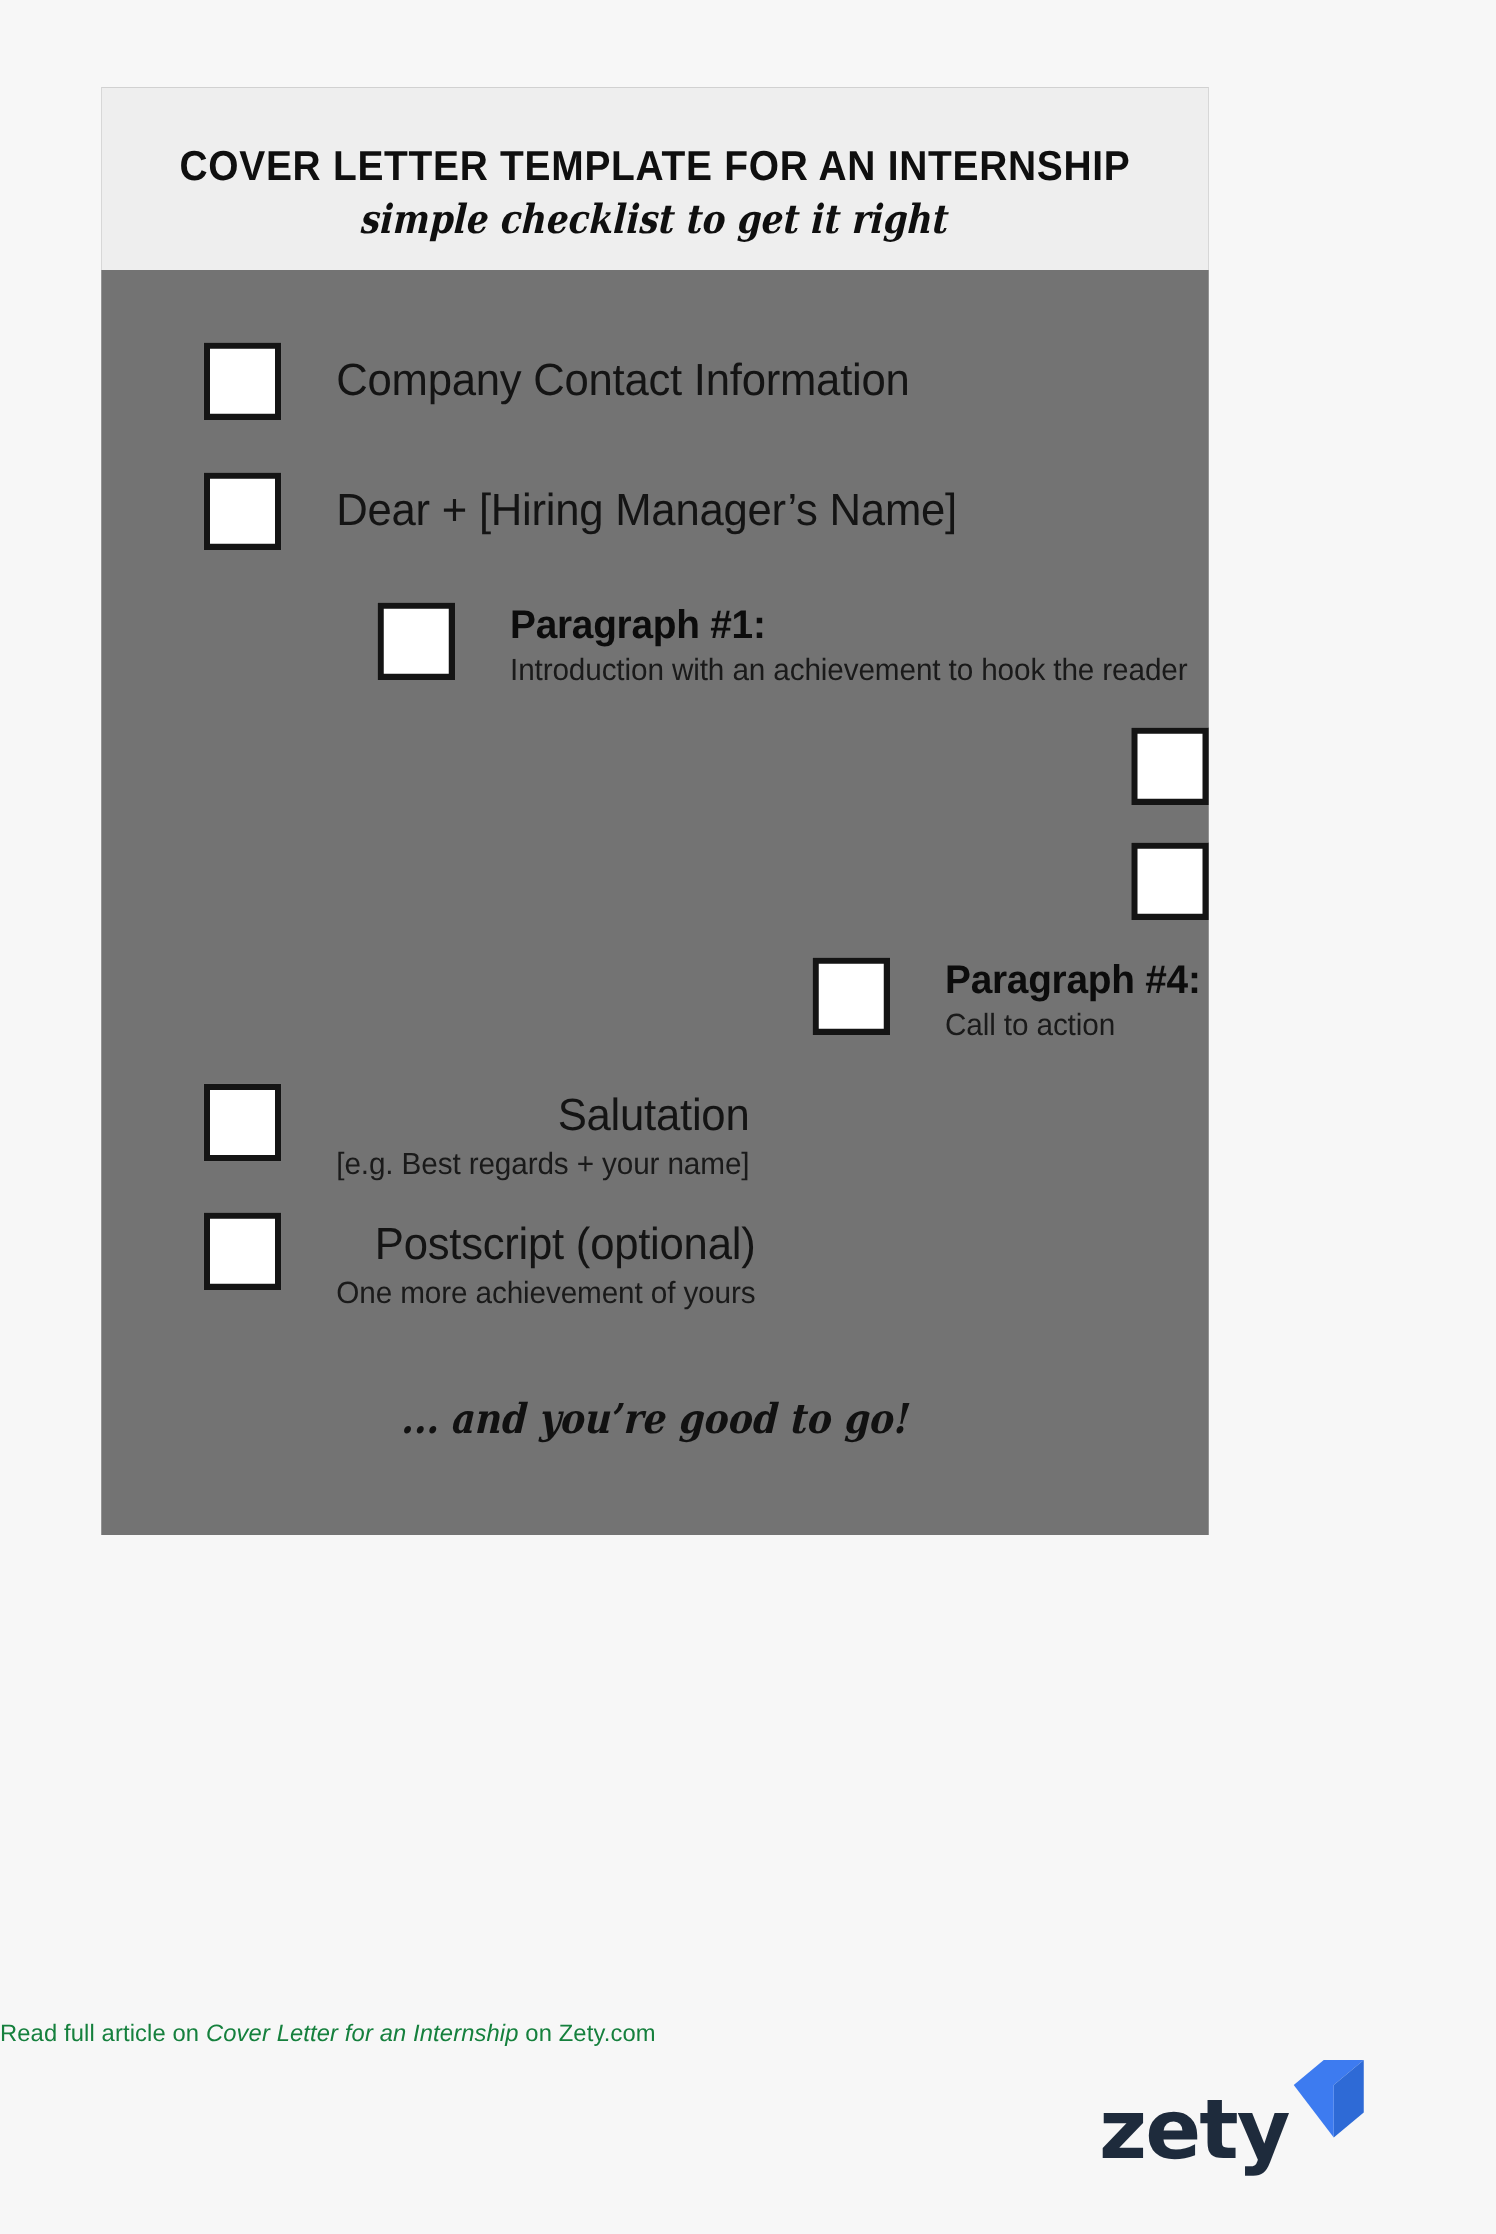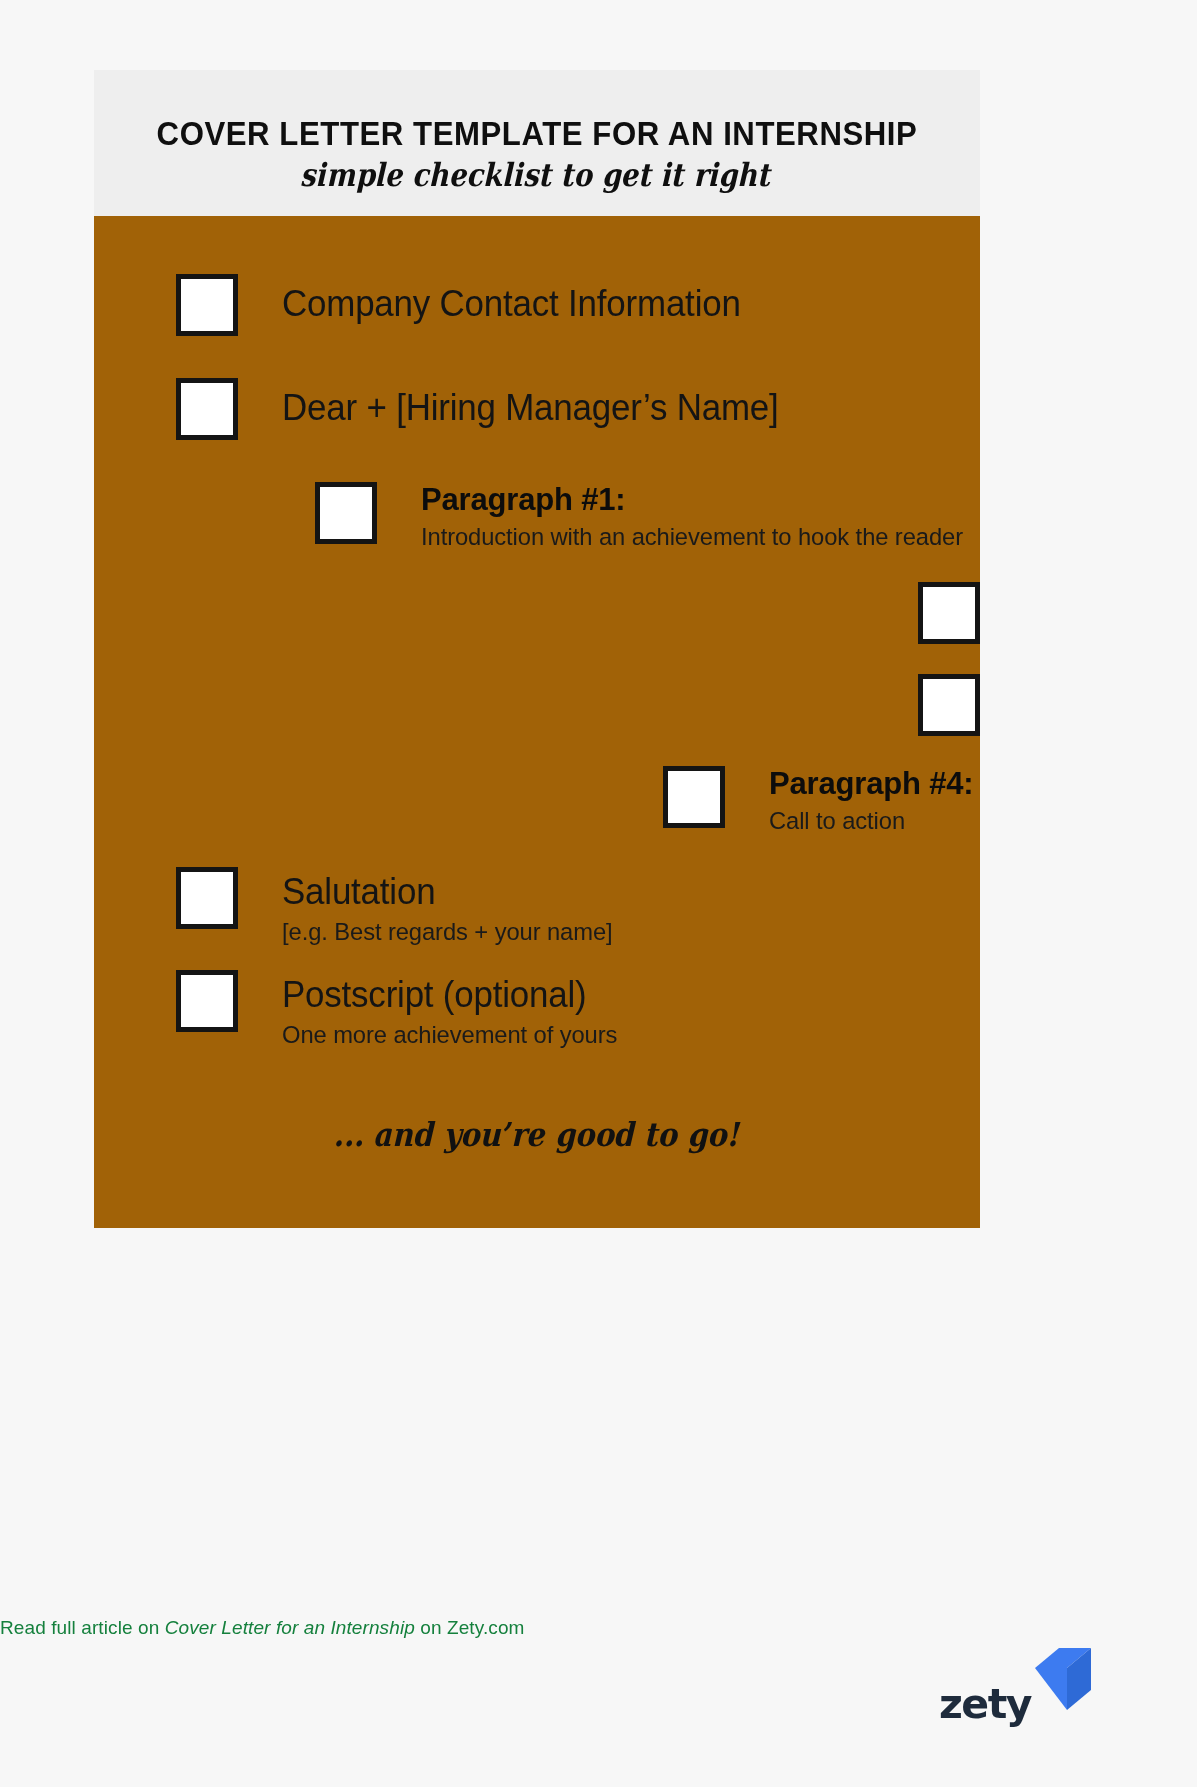--- a/index.html
+++ b/index.html
@@ -12,24 +12,24 @@
     height: 1787px;
     background: #f7f7f7;
     font-family: "Liberation Sans", sans-serif;
     overflow: hidden;
     position: relative;
   }
 
   
   .card {
     position: absolute;
-    left: 94px;
+    left: 81px;
     top: 70px;
     width: 886px;
-    background: #a16207;
+    background: #737373;
   }
 
   
   .header-band {
     background: #eeeeee;
     height: 146px;
     padding-top: 0;
     text-align: center;
     position: relative;
   }
@@ -117,21 +117,21 @@
     transform-origin: left center;
     white-space: nowrap;
   }
 
   
   .row.single { margin-bottom: 42px; }
   .row.single .row-text { padding-top: 9px; }
   .row.dual   { margin-bottom: 30px; justify-content: flex-end; }
   .row.dual .row-text { padding-top: 0px; }
   .row.dual-tight { margin-bottom: 22px; }
-  .row.dual-tight .row-text { padding-top: 4px; }
+  .row.dual-tight .row-text { padding-top: 4px; text-align: right; }
 
   
   .closing {
     text-align: center;
     font-family: "DejaVu Serif", serif;
     font-style: italic;
     font-weight: 700;
     font-size: 33px;
     color: #111111;
     padding: 42px 0 74px 0;
@@ -157,21 +157,21 @@
   .logo {
     position: absolute;
     right: 104px;
     top: 1668px;
     display: flex;
     align-items: center;
     height: 72px;
   }
   .logo-word {
     font-family: "DejaVu Sans", sans-serif;
-    font-size: 41px;
+    font-size: 66px;
     font-weight: 700;
     color: #1e2b3c;
     letter-spacing: -1.5px;
     line-height: 1;
   }
   .logo-mark {
     margin-left: 2px;
     margin-bottom: 38px;
   }
 </style>

